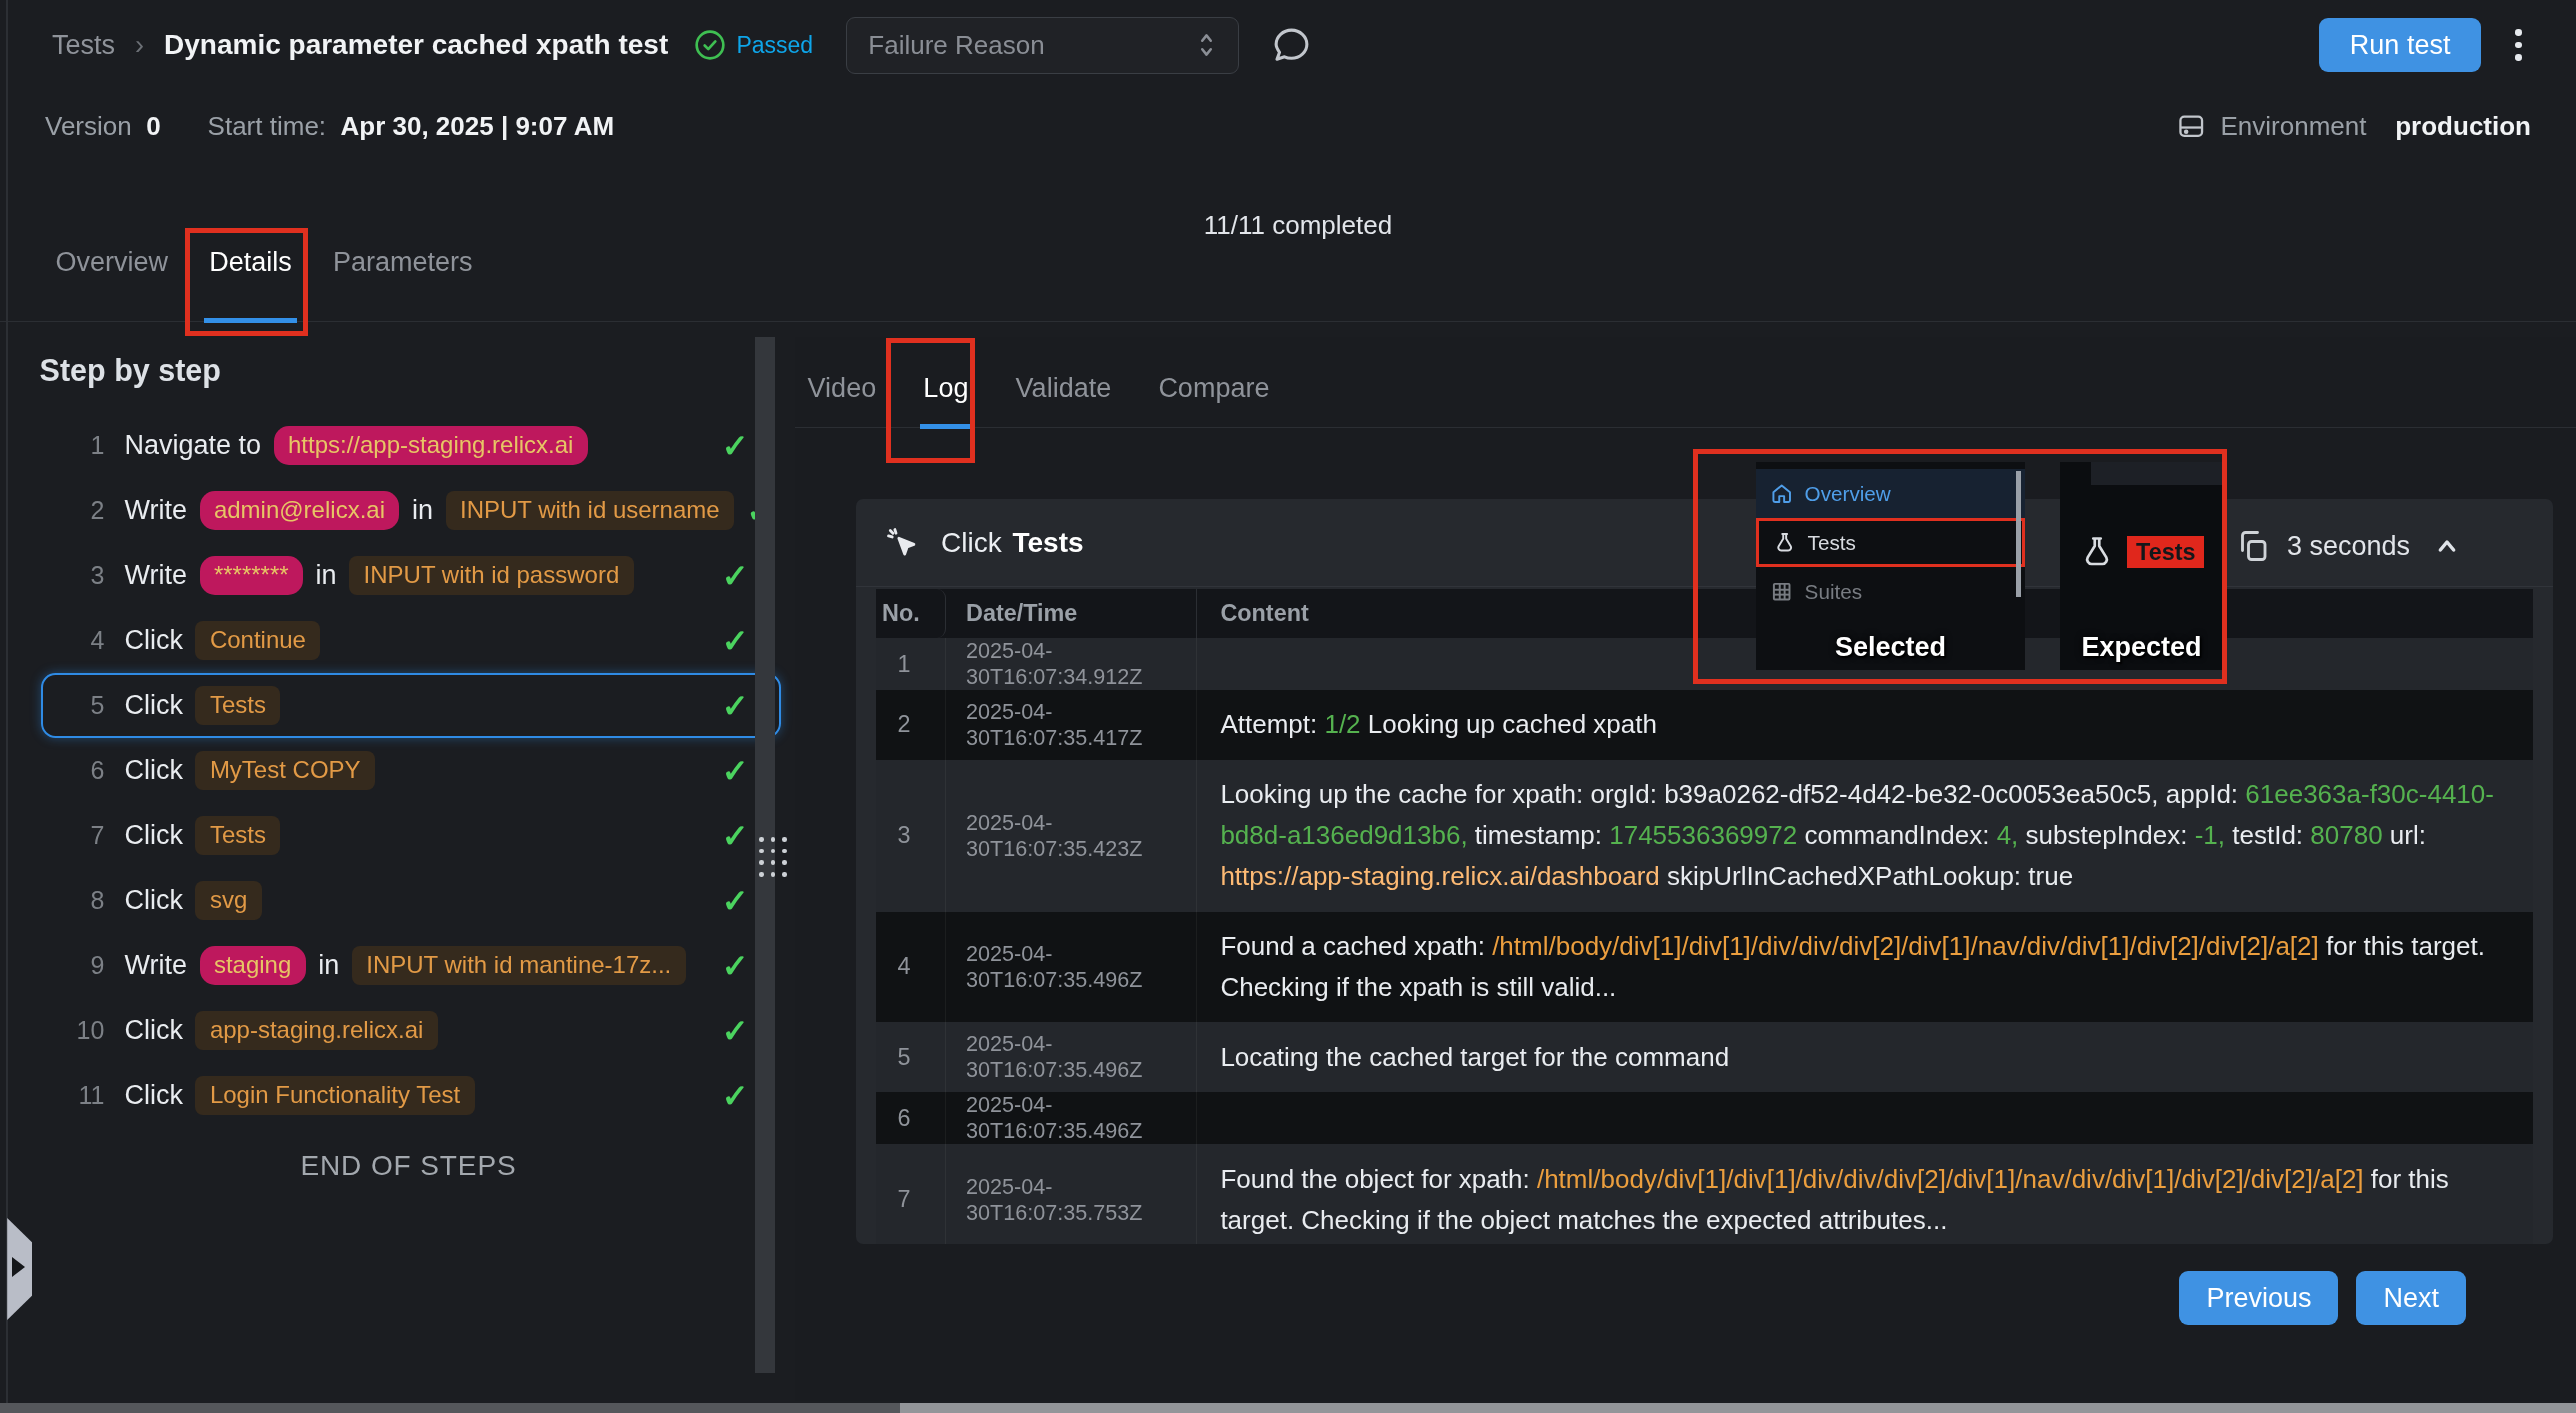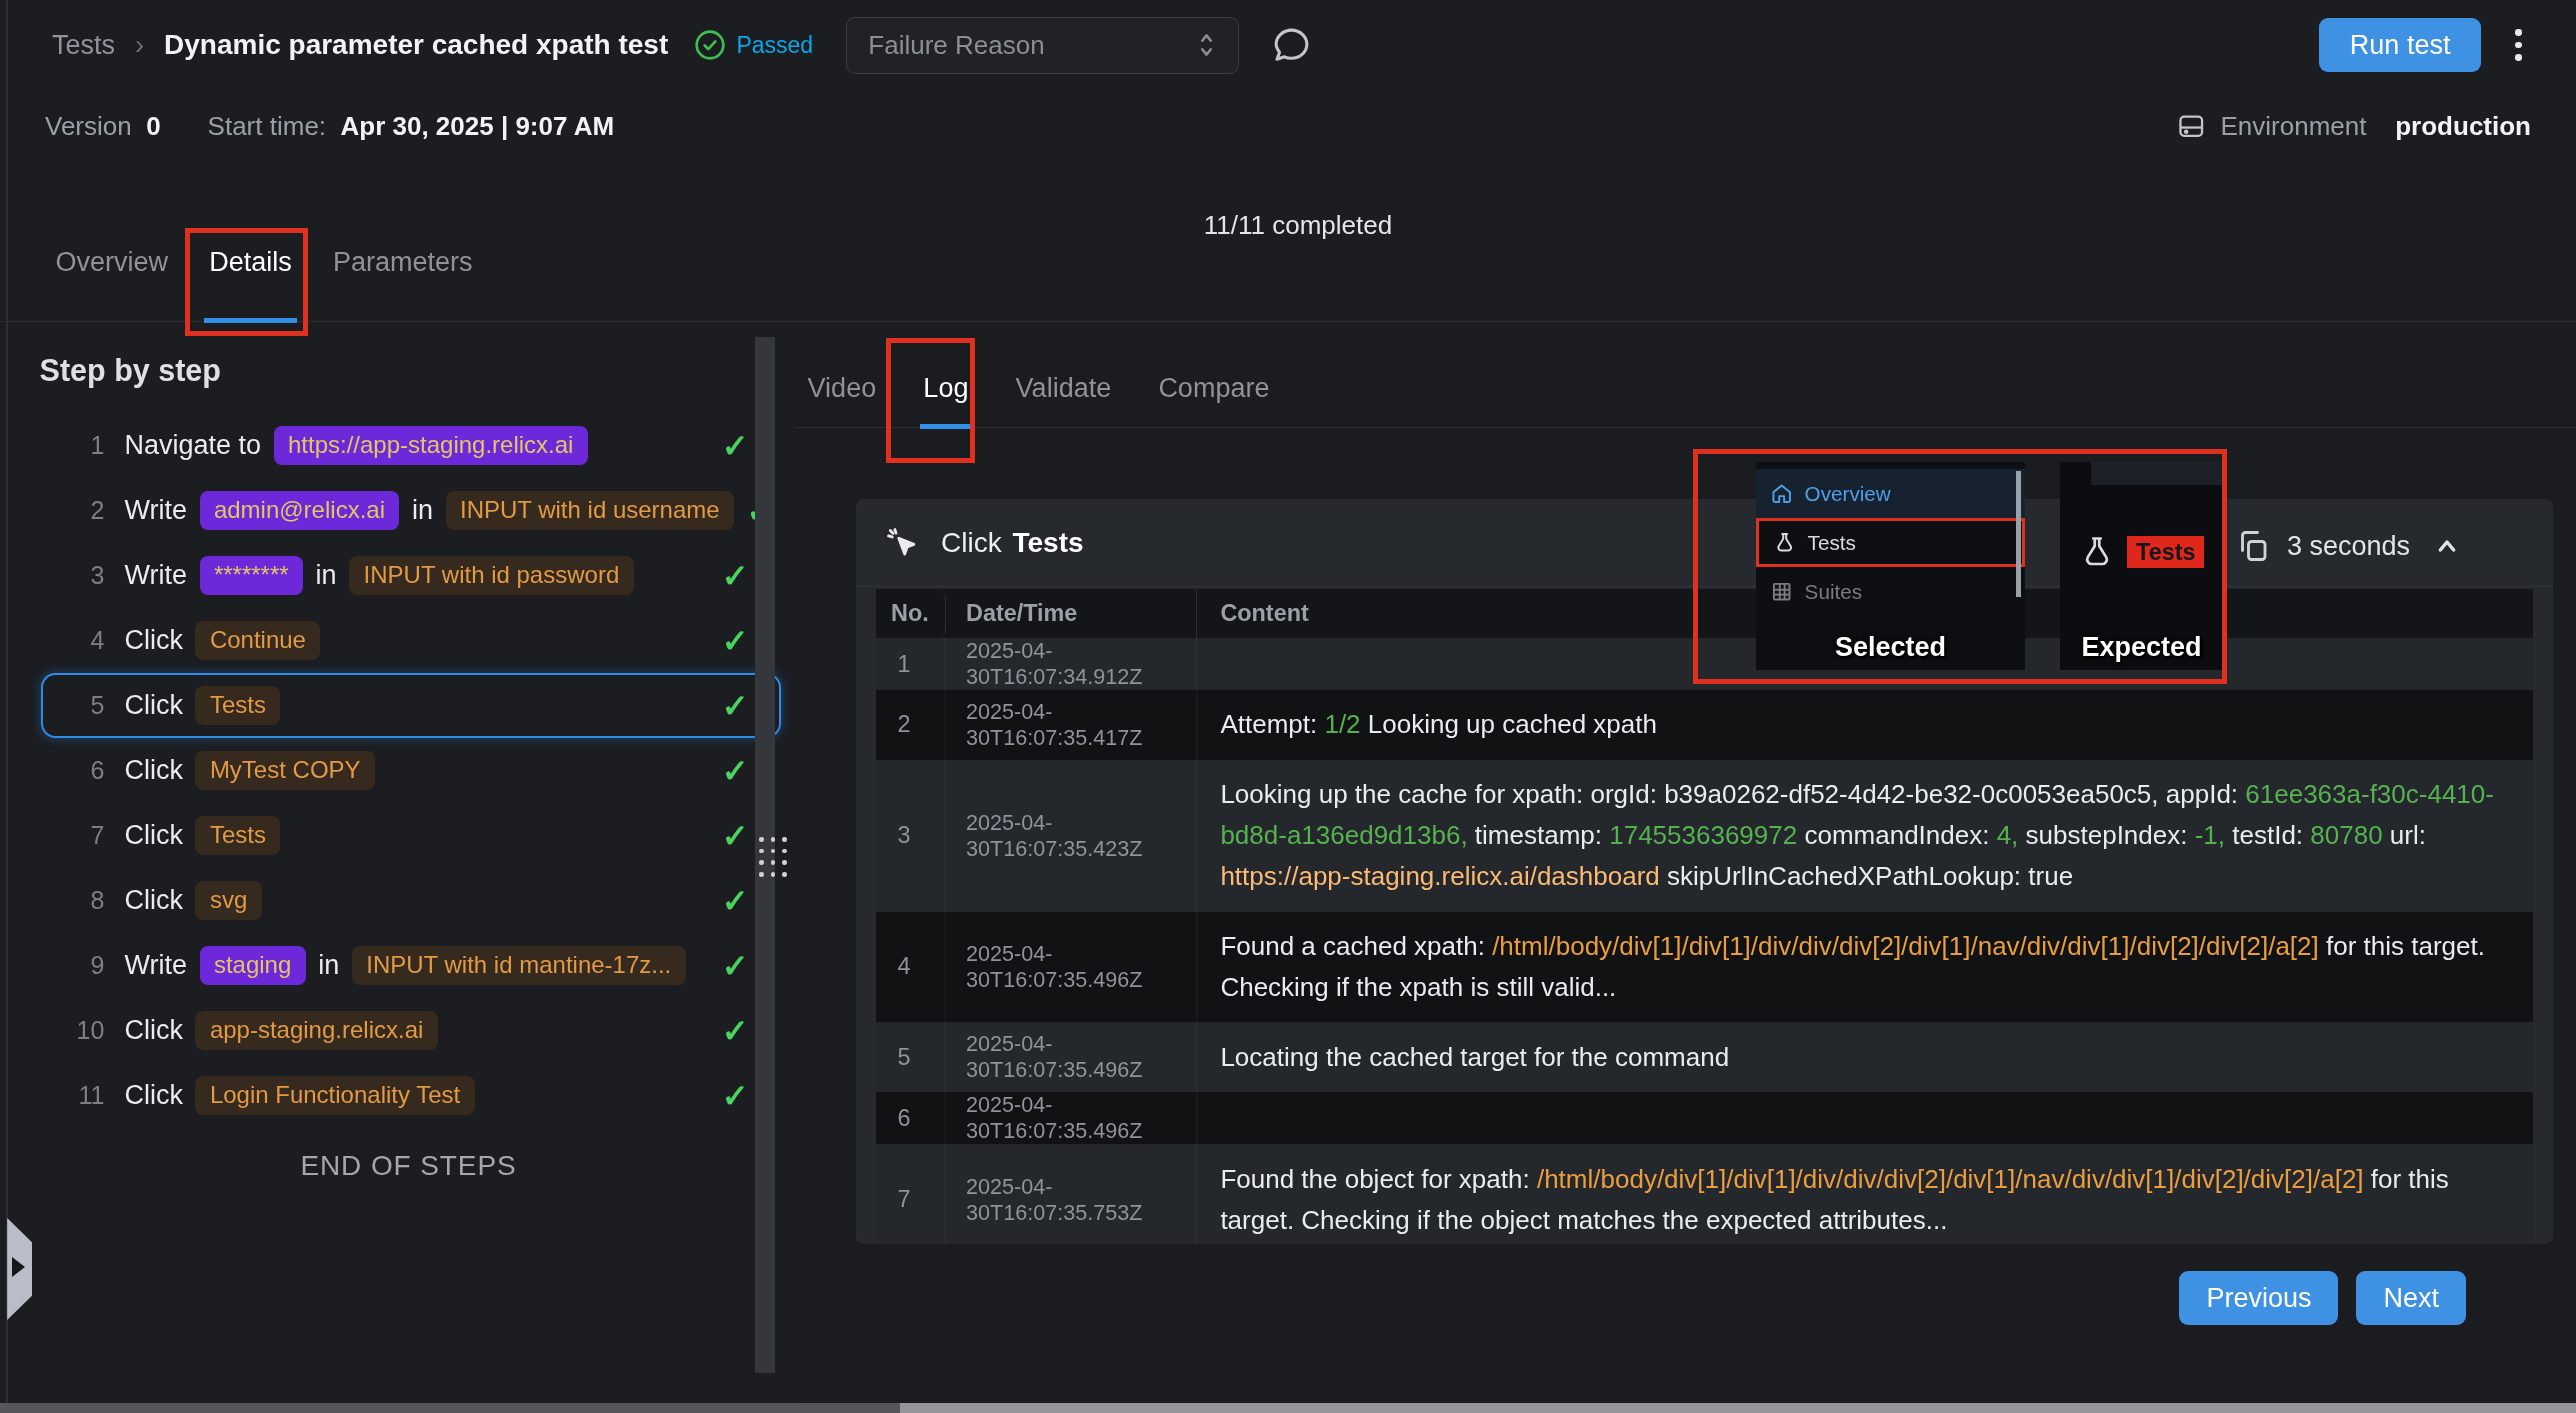--- a/index.html
+++ b/index.html
@@ -41,21 +41,21 @@
   .main-tab.active { color:#ffffff; border-bottom:5.4px solid #3390e8; margin-bottom:-1.8px; padding-bottom:40px; }
 
   
   .left-panel { position:absolute; left:27px; top:337px; width:763px; bottom:40px; }
   .steps-heading { font-size:30.5px; font-weight:700; color:#dde1e6; margin:16px 0 25px 12.6px; }
   .step-row { display:flex; align-items:center; height:65px; padding:0 30.5px 0 20px; margin:0 9px 0 14.4px; border:2.7px solid transparent; border-radius:14.4px; cursor:pointer; }
   .step-row.selected { border-color:#2f8be5; box-shadow:0 0 10.8px rgba(47,139,229,.4); }
   .step-no { min-width:41px; text-align:right; color:#7c8086; font-size:25px; margin-right:20px; }
   .step-part { font-size:27px; color:#e9ecf0; margin-right:12.6px; white-space:nowrap; }
   .chip { font-size:24px; padding:4.5px 14.4px 6.3px; border-radius:8px; margin-right:12.6px; white-space:nowrap; }
-  .chip.value { color:#e7c565; background:#6d28d9; }
+  .chip.value { color:#e7c565; background:#be185d;border-radius:15px; }
   .chip.target { color:#e29a46; background:#352a1d; }
   .check { margin-left:auto; color:#4bd35f; font-size:32px; font-weight:700; }
   .end-steps { text-align:center; color:#a3a8ae; font-size:28px; margin-top:21.6px; letter-spacing:0.9px; }
 
   
   .resizer { position:absolute; left:755px; top:337px; width:20px; height:1036px; background:#34373c; cursor:col-resize; }
   .grip { position:absolute; left:759px; top:837px; display:grid; grid-template-columns:repeat(3,4.5px); grid-auto-rows:4.5px; gap:7.2px; }
   .grip i { width:4.5px; height:4.5px; border-radius:50%; background:#cdd1d6; }
 
   
@@ -317,21 +317,21 @@
             <line x1="7.5" y1="3.5" x2="8.2" y2="5.8"></line>
               <line x1="3.5" y1="7.5" x2="5.8" y2="8.2"></line>
               <line x1="4.6" y1="4.1" x2="6.3" y2="5.8"></line>
           </svg>
         </span>
         <span class="cmd-action">Click</span>
         <span class="cmd-target">Tests</span>
       </div>
       <div class="log-table">
         <div class="t-row t-head">
-          <div style="padding-left:15px;border-radius:9px;">No.</div>
+          <div style="padding-left:6px;border-radius:9px;">No.</div>
           <div style="padding-left:20px;">Date/Time</div>
           <div style="padding-left:23.4px;">Content</div>
         </div>
         <div id="log-rows">
             <div class="t-row row-odd">
               <div class="c-no">1</div>
               <div class="c-time">2025-04-30T16:07:34.912Z</div>
             </div>
             <div class="t-row row-even">
               <div class="c-no">2</div>

